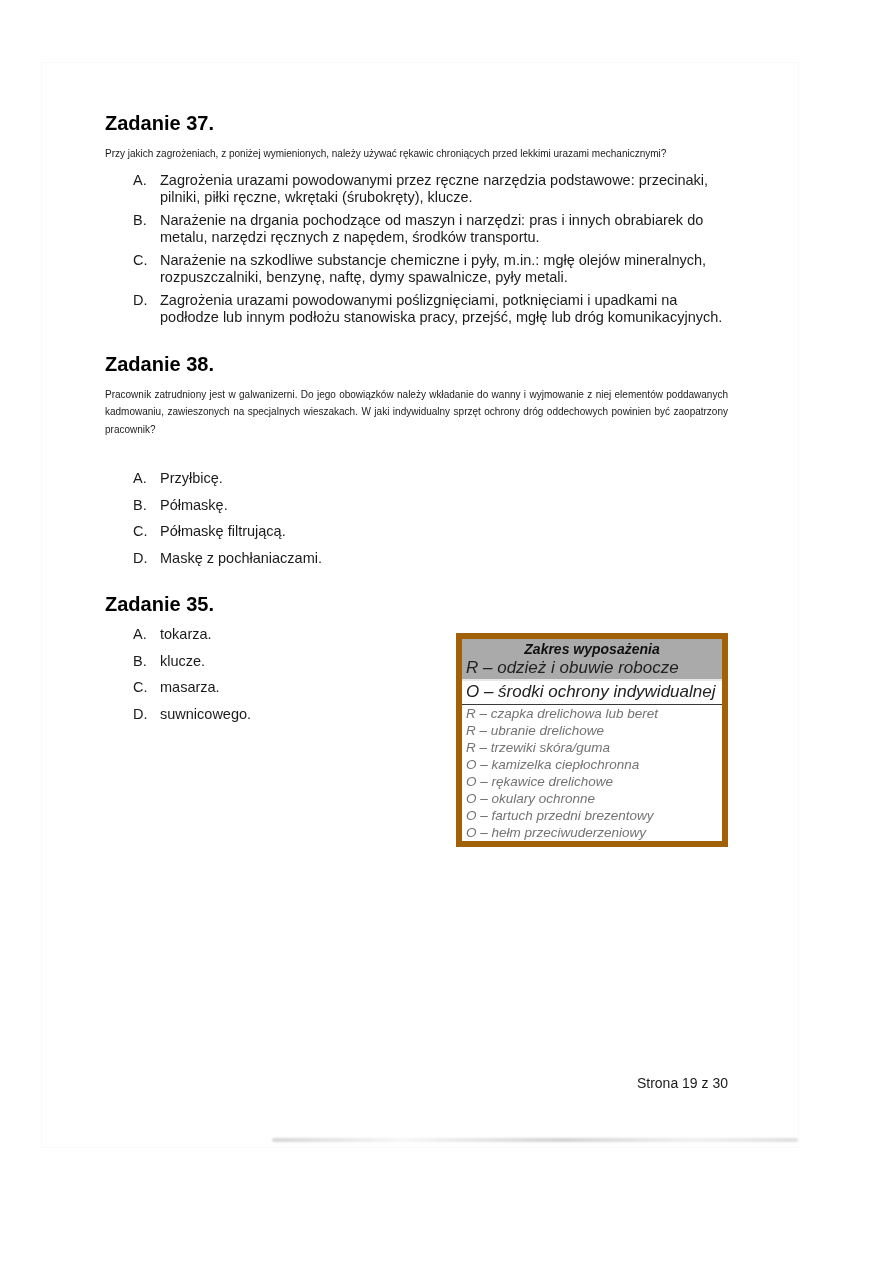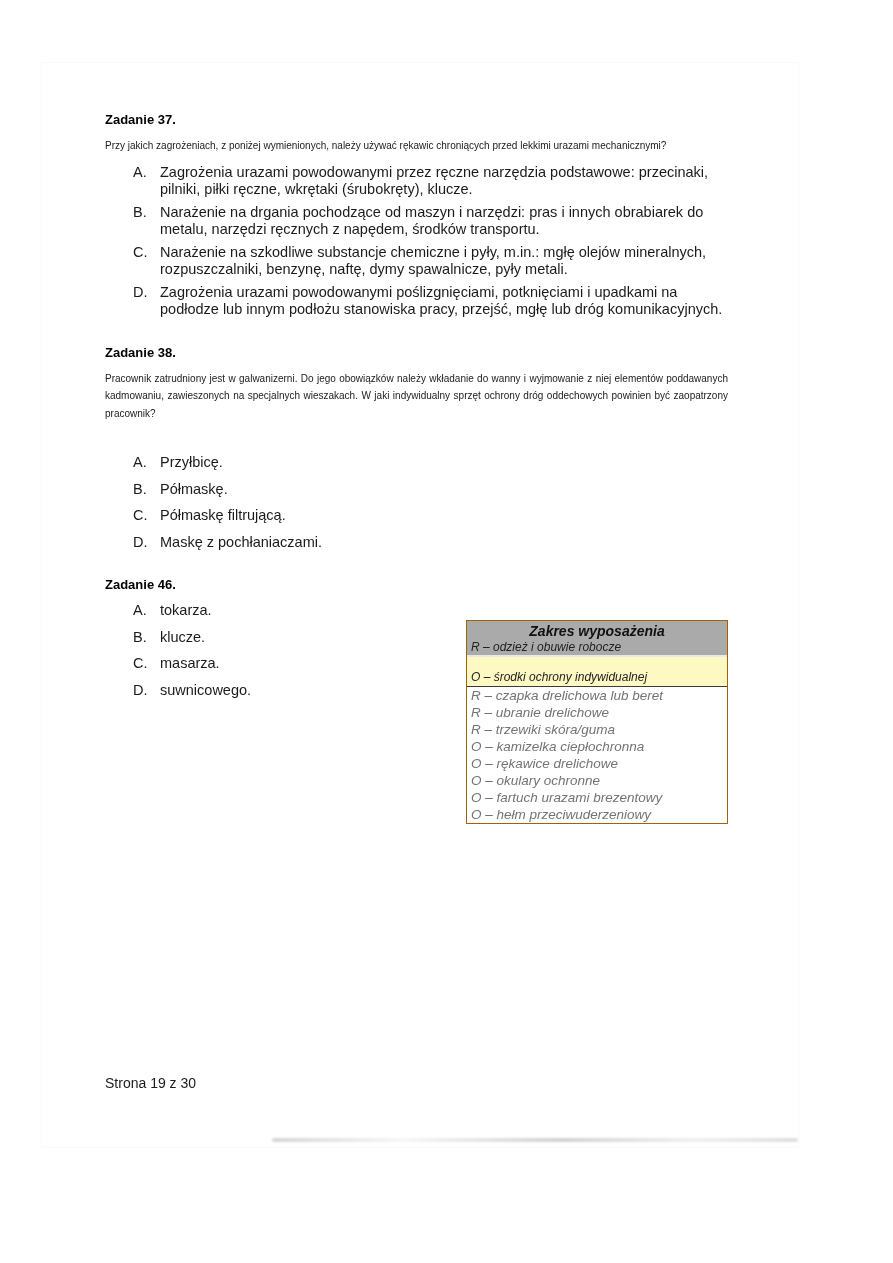--- a/index.html
+++ b/index.html
@@ -6,44 +6,44 @@
   .canvas {
     position:relative; width:893px; height:1263px; background:#ffffff;
     font-family:"Liberation Sans", sans-serif; color:#1b1b1b; overflow:hidden;
   }
   .sheet {
     position:absolute; left:42px; top:63px; width:756px; height:1084px;
     background:#ffffff; box-shadow:0 0 0 1px rgba(0,0,0,0.02);
   }
   .content { position:absolute; left:105px; top:112px; width:623px; }
   .task { margin-bottom:26px; }
-  .task-title { font-size:13px; font-weight:bold; color:#000; margin:0 0 10px 0; font-family:"Liberation Sans", sans-serif; }
+  .task-title { font-size:20px; font-weight:bold; color:#000; margin:0 0 10px 0; font-family:"Liberation Sans", sans-serif; }
   .question { font-size:10px; line-height:17.5px; text-align:justify; margin:0 0 9px 0; }
   .options { margin-left:28px; }
   .options.spread .option { margin-bottom:9px; }
   .option { display:flex; font-size:14.5px; line-height:17.5px; margin-bottom:5px; }
   .option .letter { flex:0 0 27px; }
   .option .opt-text { flex:1; }
   .task39-body { display:flex; align-items:flex-start; }
   .task39-left { flex:1; }
   
   .equip-table {
-    flex:0 0 260px; width:260px; border:1px solid #a16207;
-    font-style:italic; background:#ffffff; margin-top:18px;
+    flex:0 0 260px; width:260px; border:6px solid #a16207;
+    font-style:italic; background:#ffffff; margin-top:7px;
   }
   .equip-head { background:#aaaaaa; border-bottom:1px solid #3a3a3a; }
   .equip-title {
     font-size:14px; font-weight:bold; text-align:center; padding:2px 2px 1px 2px; color:#111;
   }
-  .equip-sub { font-size:12px; padding:0 0 1px 4px; color:#222; }
-  .equip-sub.second { border-top:2px solid #e8e8e8; background:#fef9c3; padding-top:13px; padding-bottom:2px; }
+  .equip-sub { font-size:17px; padding:0 0 1px 4px; color:#222; }
+  .equip-sub.second { border-top:2px solid #e8e8e8; background:#ffffff; padding-top:1px; padding-bottom:2px; }
   .equip-row { font-size:13.5px; line-height:17px; padding-left:4px; color:#737373; white-space:nowrap; }
   .footer {
     position:absolute; left:105px; top:1075px; width:623px;
-    text-align:left; font-size:14px; color:#1b1b1b;
+    text-align:right; font-size:14px; color:#1b1b1b;
   }
   .scan-artifact {
     position:absolute; left:272px; top:1138px; width:526px; height:4px;
     background:linear-gradient(90deg, rgba(0,0,0,0.28), rgba(0,0,0,0.06) 25%, rgba(0,0,0,0.30) 55%, rgba(0,0,0,0.10) 80%, rgba(0,0,0,0.22));
     filter:blur(1px); border-radius:2px; opacity:0.6;
   }
 </style>
 </head>
 <body>
 
@@ -92,21 +92,21 @@
           <span class="opt-text">Półmaskę filtrującą.</span>
         </div>
         <div class="option">
           <span class="letter">D.</span>
           <span class="opt-text">Maskę z pochłaniaczami.</span>
         </div>
       </div>
     </section>
 
     <section class="task">
-      <h2 class="task-title">Zadanie 46.</h2>
+      <h2 class="task-title">Zadanie 35.</h2>
       <div class="task39-body">
         <div class="task39-left">
           <div class="options spread">
             <div class="option">
               <span class="letter">A.</span>
               <span class="opt-text">tokarza.</span>
             </div>
             <div class="option">
               <span class="letter">B.</span>
               <span class="opt-text">klucze.</span>
@@ -127,21 +127,21 @@
             <div class="equip-title">Zakres wyposażenia</div>
             <div class="equip-sub">R – odzież i obuwie robocze</div>
             <div class="equip-sub second">O – środki ochrony indywidualnej</div>
           </div>
           <div class="equip-row">R – czapka drelichowa lub beret</div>
           <div class="equip-row">R – ubranie drelichowe</div>
           <div class="equip-row">R – trzewiki skóra/guma</div>
           <div class="equip-row">O – kamizelka ciepłochronna</div>
           <div class="equip-row">O – rękawice drelichowe</div>
           <div class="equip-row">O – okulary ochronne</div>
-          <div class="equip-row">O – fartuch urazami brezentowy</div>
+          <div class="equip-row">O – fartuch przedni brezentowy</div>
           <div class="equip-row">O – hełm przeciwuderzeniowy</div>
         </div>
       </div>
     </section>
 
   </div>
 
   <div class="footer">Strona 19 z 30</div>
   <div class="scan-artifact"></div>
 </div>

